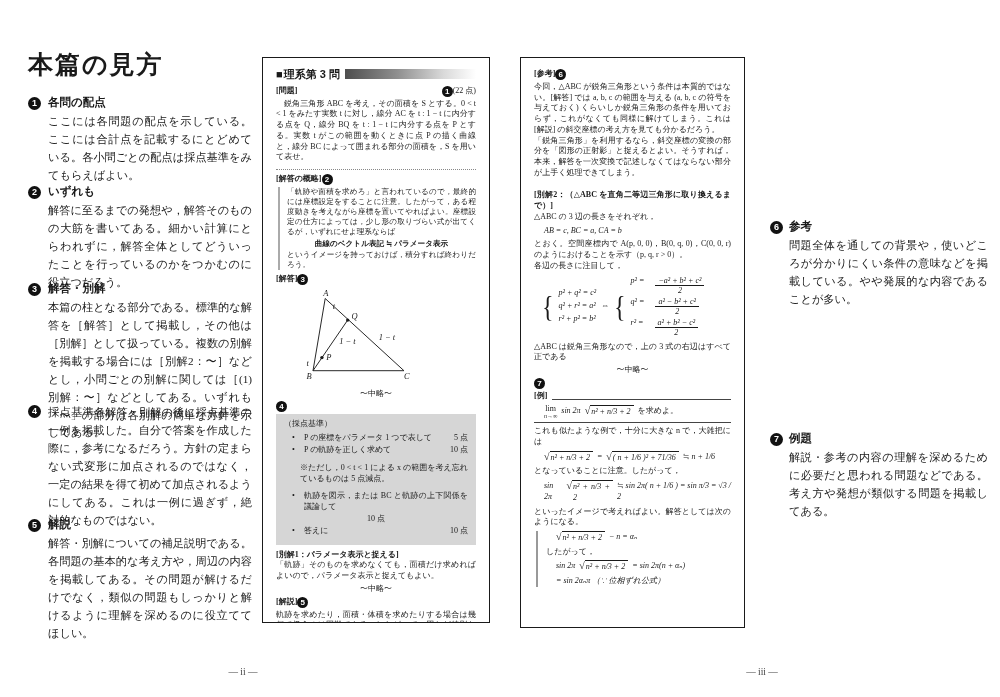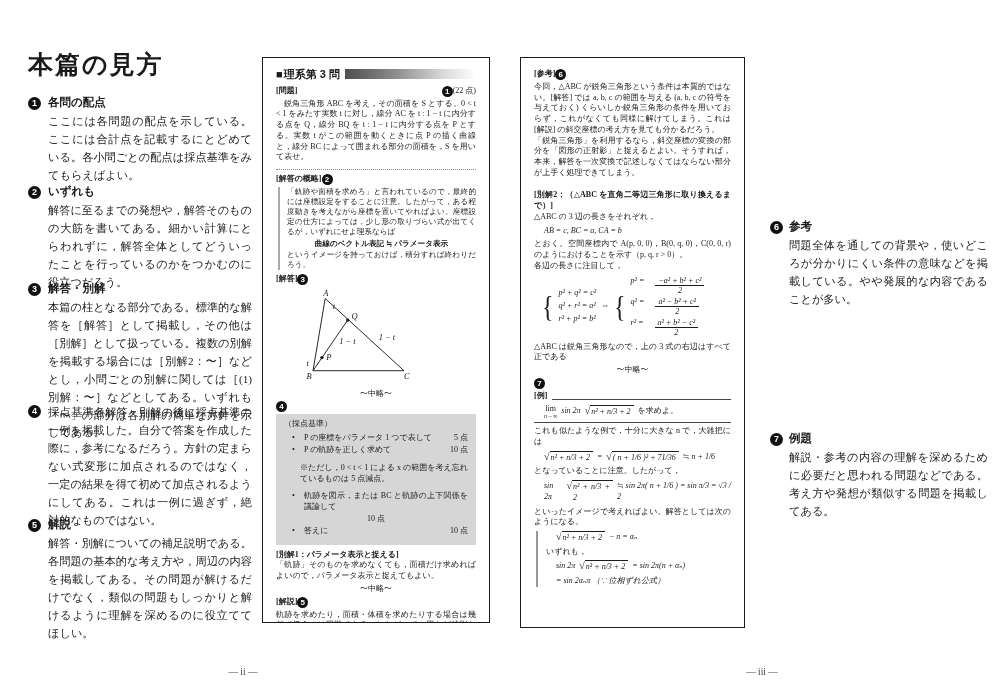--- a/index.html
+++ b/index.html
@@ -346,21 +346,21 @@
   <p>といったイメージで考えればよい。解答としては次のようになる。</p>
 
   <div class="quote2">
     <div class="fline m">
       <span class="sqrt">
           <span class="rad">√</span>
           <span class="vinc">n² + n/3 + 2</span>
         </span>
       <span>− n = αₙ</span>
     </div>
-    <p>いずれも，</p>
+    <p>したがって，</p>
     <div class="fline m">
       <span>sin 2π</span>
       <span class="sqrt">
           <span class="rad">√</span>
           <span class="vinc">n² + n/3 + 2</span>
         </span>
       <span>= sin 2π(n + αₙ)</span>
     </div>
     <div class="fline m">= sin 2αₙπ （∵ 位相ずれ公式）</div>
   </div>

